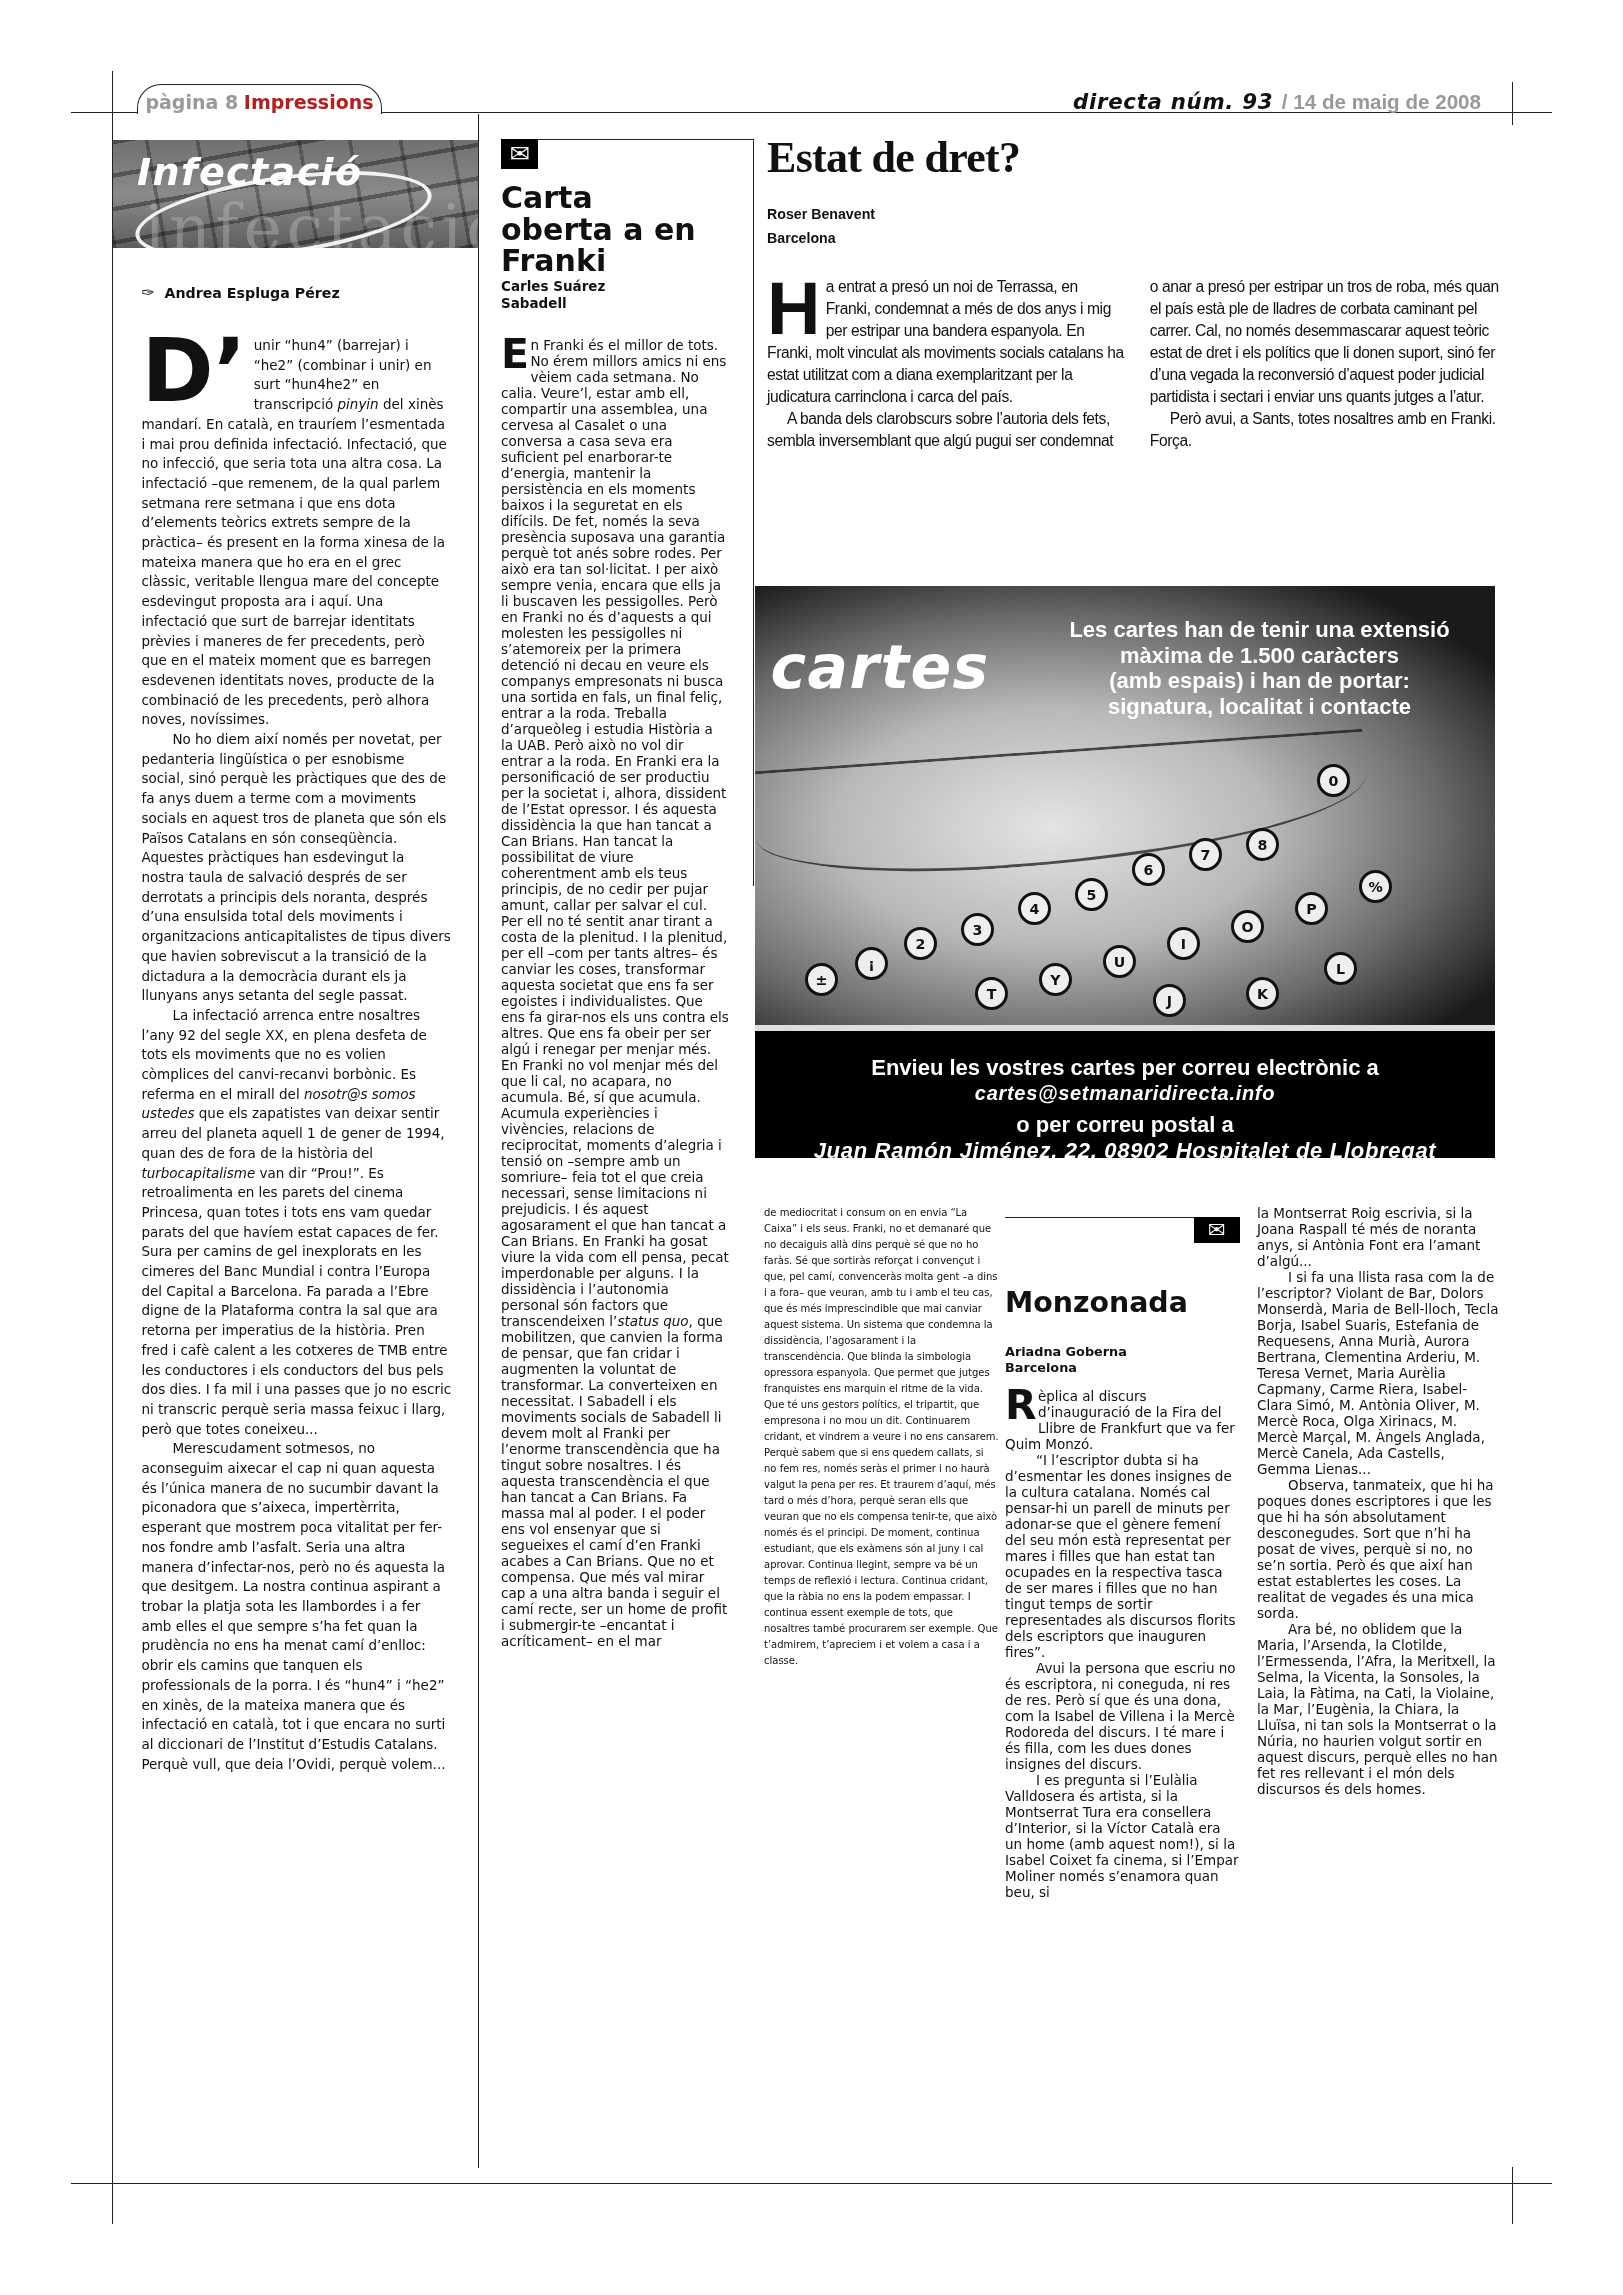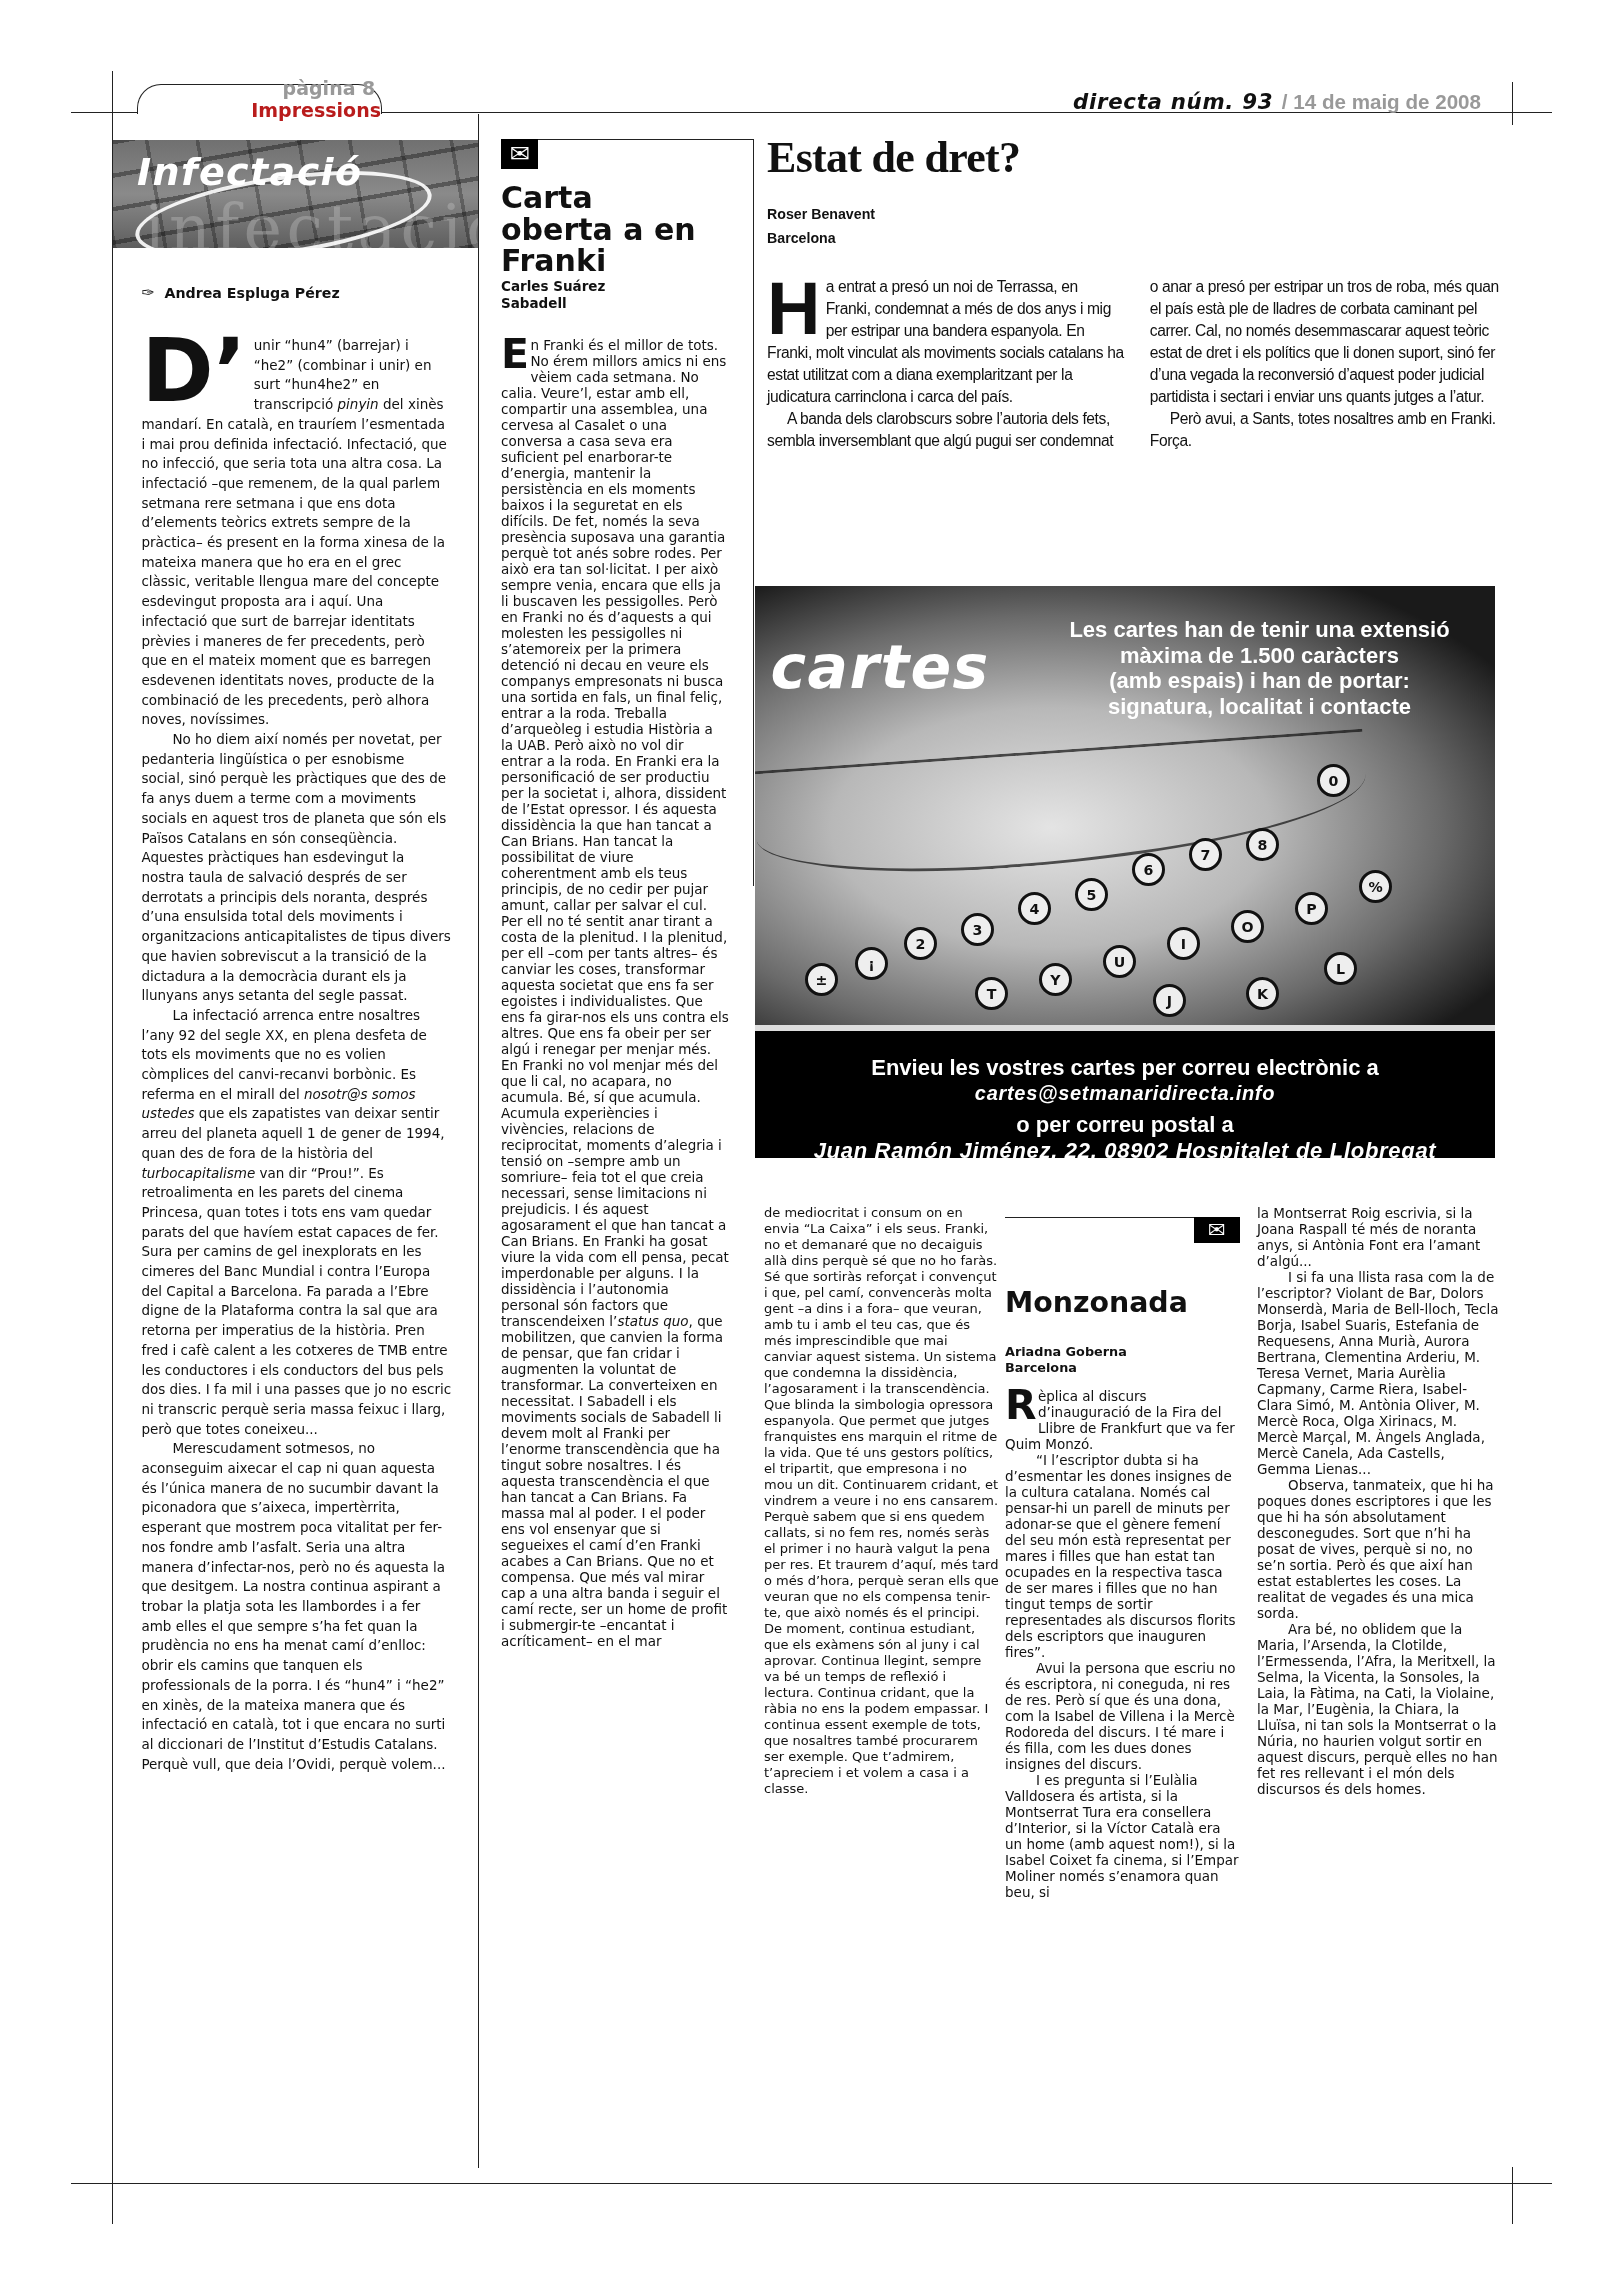--- a/index.html
+++ b/index.html
@@ -8,21 +8,21 @@
 
   
   .vline { position: absolute; width: 1.4px; background: #222; }
   .hline { position: absolute; height: 1.4px; background: #222; }
 
   
   .page-tab {
     position: absolute; left: 137px; top: 84px; width: 245px; height: 30px;
     border: 1.4px solid #222; border-bottom: none; border-radius: 24px 24px 0 0;
     display: flex; align-items: flex-end; justify-content: center; padding-bottom: 1.4px;
-    font-size: 19px; font-weight: bold; background: #fff; flex-direction: column;
+    font-size: 19px; font-weight: bold; background: #fff;
   }
   .page-tab .pg { color: #999; margin-right: 5.7px; }
   .page-tab .sec { color: #b91c1c; }
   .masthead {
     position: absolute; right: 142px; top: 84px; height: 30px;
     display: flex; align-items: flex-end; font-size: 21.3px; font-weight: bold;
   }
   .masthead .brand { font-style: italic; font-family: "DejaVu Sans", sans-serif; letter-spacing: 0.7px; }
   .masthead .date { color: #999; margin-left: 8.5px; font-size: 20.6px; font-family: "Liberation Sans", sans-serif; }
 
@@ -101,21 +101,21 @@
   .cartes-word { position: absolute; left: 15.6px; top: 46px; font-size: 60px; font-weight: bold; font-style: italic; color: #fff; letter-spacing: 1.4px; font-family: "DejaVu Sans", sans-serif; }
   .cartes-rules { position: absolute; left: 277px; top: 31px; width: 455px; text-align: center; font-size: 22px; font-weight: bold; line-height: 25.6px; font-family: "Liberation Sans", sans-serif; }
   .cartes-strip { position: absolute; left: 0; top: 439px; width: 100%; height: 5.7px; background: #ddd; }
   .cartes-footer { position: absolute; left: 0; top: 448px; width: 100%; text-align: center; font-family: "Liberation Sans", sans-serif; }
   .cartes-footer .l1 { font-size: 22px; font-weight: bold; margin-top: 21px; }
   .cartes-footer .l2 { font-size: 20px; font-weight: bold; font-style: italic; margin-top: 1.4px; letter-spacing: 0.7px; }
   .cartes-footer .l3 { font-size: 22px; font-weight: bold; margin-top: 7.1px; }
   .cartes-footer .l4 { font-size: 22px; font-weight: bold; font-style: italic; margin-top: 0; letter-spacing: 0.7px; }
 
   .col3-bottom { position: absolute; left: 764px; top: 1205px; width: 235px; }
-  .col3-bottom .body-text { font-size: 13px; line-height: 16px; }
+  .col3-bottom .body-text { font-size: 10px; line-height: 16px; }
 
   .monz { position: absolute; left: 1005px; top: 1217px; width: 235px; }
   .monz .rule { position: absolute; left: 0; top: 0; width: 192px; height: 1.4px; background: #222; }
   .monz .env-icon { position: absolute; right: 0; top: 0; width: 46px; height: 25.6px; font-size: 21.3px; }
   .monz .article-title { position: absolute; left: 0; top: 71px; font-size: 28.4px; }
   .monz .byline { position: absolute; left: 0; top: 127px; font-size: 12.8px; font-weight: bold; line-height: 16px; }
   .monz .body-text { position: absolute; left: 0; top: 171px; width: 235px; font-size: 13.5px; line-height: 16px; }
 
   .col5 { position: absolute; left: 1257px; top: 1205px; width: 242px; }
   .col5 .body-text { font-size: 13.5px; line-height: 16px; }

